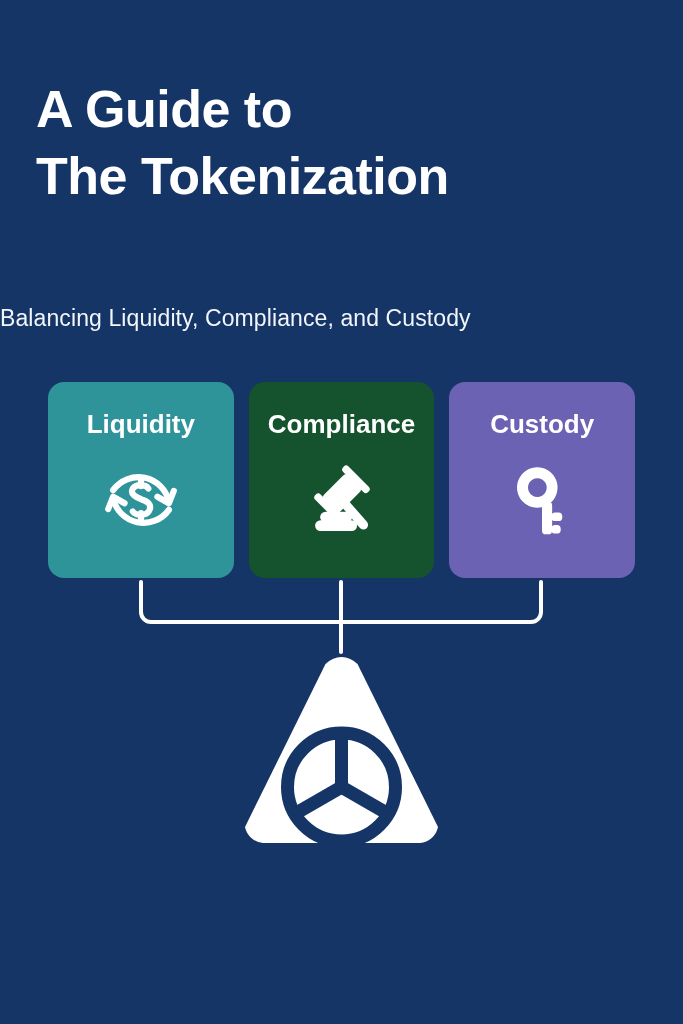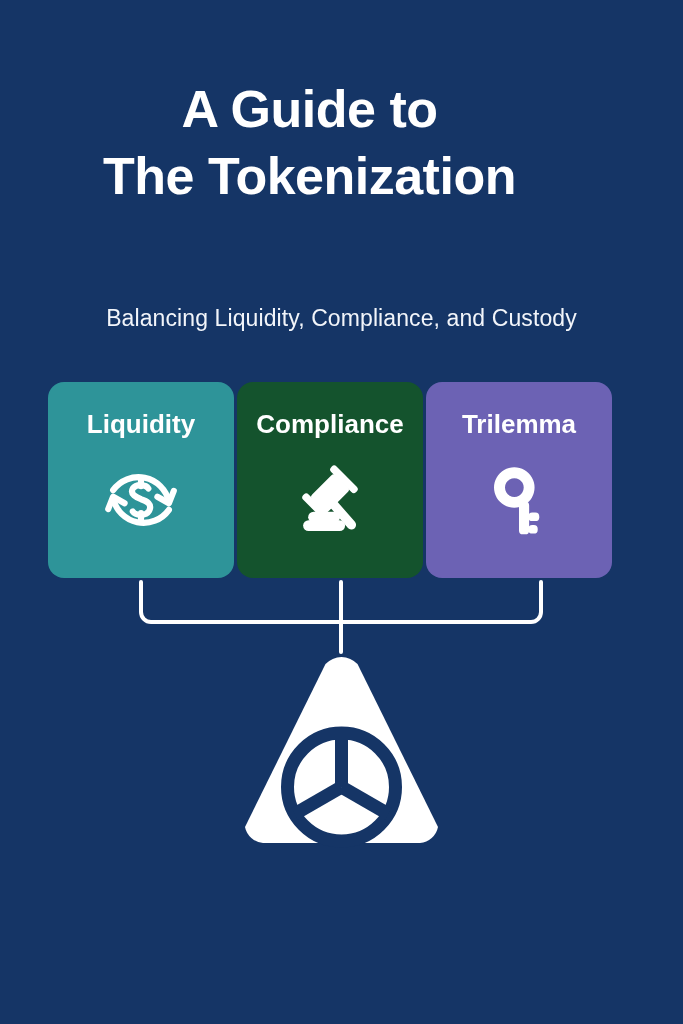--- a/index.html
+++ b/index.html
@@ -22,53 +22,54 @@
     height: 1024px;
     background: #153566;
   }
 
   
   .title-block {
     position: absolute;
     top: 76px;
     left: 0;
     width: 619px;
-    text-align: center;
+    text-align: left;
+    padding-left: 36px;
   }
   .title-line {
     display: block;
     color: #ffffff;
     font-size: 52px;
     font-weight: bold;
     line-height: 67px;
     letter-spacing: -0.5px;
     white-space: nowrap;
   }
   .subtitle {
     position: absolute;
     top: 303px;
     left: 0;
     width: 683px;
-    text-align: center;
+    text-align: left;
     color: #f2f5fa;
     font-size: 23px;
     font-weight: normal;
     line-height: 30px;
     letter-spacing: 0.1px;
   }
 
   
   .cards {
     position: absolute;
     top: 382px;
     left: 48px;
     width: 587px;
     height: 196px;
     display: flex;
-    gap: 3px;
+    gap: 15px;
   }
   .card {
     width: 186px;
     height: 196px;
     border-radius: 16px;
     position: relative;
     box-sizing: border-box;
     display: flex;
     flex-direction: column;
     align-items: center;
@@ -159,21 +160,21 @@
 
           <rect x="58" y="42" width="11" height="48" rx="5.5" transform="rotate(-41 63 66)"></rect>
 
           <rect x="18" y="74" width="50" height="13" rx="6.5"></rect>
           <rect x="24" y="64" width="38" height="13" rx="6.5"></rect>
         </svg>
       </div>
     </div>
 
     <div class="card card-custody">
-      <div class="card-label">Trilemma</div>
+      <div class="card-label">Custody</div>
       <div class="card-icon">
         <svg width="78" height="78" viewBox="0 0 100 100" fill="#ffffff">
 
           <path d="M 44 8 A 26 26 0 1 1 43.9 8 Z M 44 22 A 12 12 0 1 0 44.1 22 Z" fill-rule="evenodd"></path>
 
           <rect x="50" y="52" width="13" height="42" rx="5"></rect>
 
           <rect x="62" y="66" width="14" height="11" rx="5"></rect>
           <rect x="62" y="82" width="12" height="11" rx="5"></rect>
         </svg>

